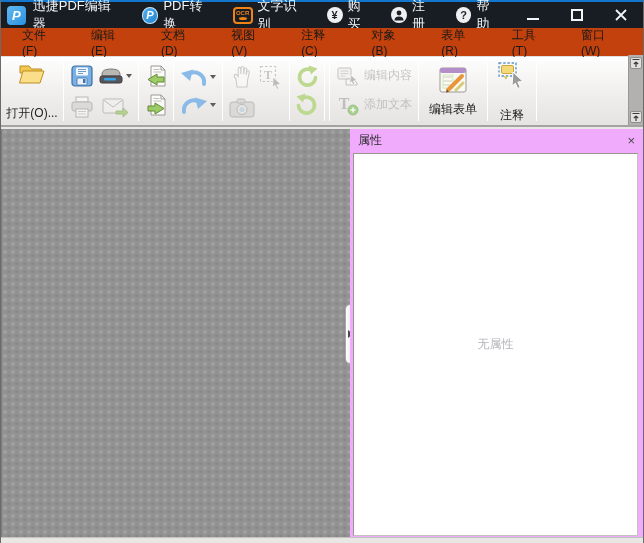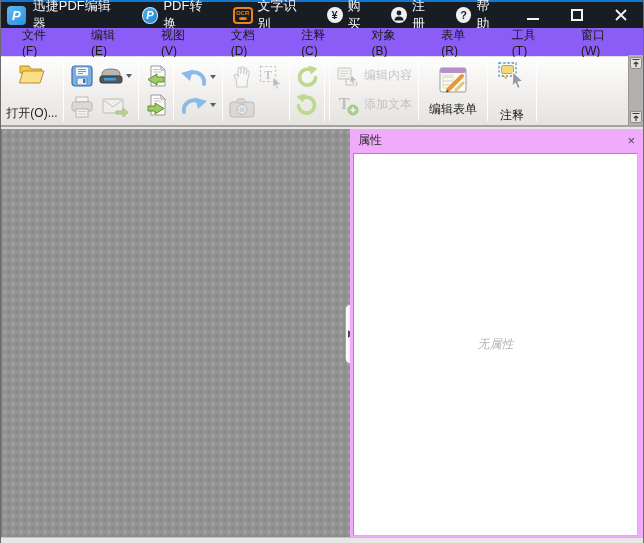--- a/index.html
+++ b/index.html
@@ -26,21 +26,21 @@
   .ocr-icon .ocr-txt { color:#ef8318; font-size:6px; font-weight:bold; letter-spacing:0; }
   .ocr-icon .ocr-eye { width:8px; height:3px; border-radius:50%; background:#ef8318; margin-top:1px; }
   .circ-icon { width:16px; height:16px; border-radius:50%; background:#eef0f2; color:#1d2229;
     font-size:11px; font-weight:bold; display:flex; align-items:center; justify-content:center; }
   .tb-right { margin-left:auto; display:flex; align-items:center; height:100%; }
   .winbtn { width:44px; height:100%; display:flex; align-items:center; justify-content:center; }
   .winbtn svg { display:block; }
 
   
   .menubar { position:absolute; left:0; top:28px; width:100%; height:29px;
-    background:#8b5cf6; border-bottom:1px solid #e3e1df;
+    background:#c2410c; border-bottom:1px solid #e3e1df;
     display:flex; align-items:center; font-size:12px; color:#1a1a1a; padding-left:10px; }
   .menu-item { padding:5px 12px 5px 11px; margin-right:7px; cursor:default; }
 
   
   .toolbar { position:absolute; left:0; top:57px; width:100%; height:70px;
     background:linear-gradient(#fefefe,#efedeb 60%,#e6e4e1);
     border-bottom:2px solid #a5a3a0;
     display:flex; align-items:center; padding:2px 0 2px 2px; font-size:12px; color:#2a2a2a; }
   .vsep { width:1px; height:60px; background:#c9c7c4; border-right:1px solid #ffffff; margin:0 2px; flex:none; }
   .tgroup { display:flex; flex-direction:column; align-items:center; justify-content:space-between;
@@ -80,21 +80,21 @@
   .split-arrow { width:0; height:0; border-top:4px solid transparent; border-bottom:4px solid transparent;
     border-left:5px solid #4a4a4a; }
 
   .props-panel { position:absolute; left:349px; top:0; right:0; height:100%;
     background:#f0abfc; display:flex; flex-direction:column; }
   .panel-header { height:23px; display:flex; align-items:center; padding:0 8px;
     font-size:12px; color:#2b2b2b; flex:none; }
   .panel-close { margin-left:auto; color:#4b4b4b; font-size:13px; line-height:1; cursor:default; }
   .panel-body { flex:1 1 auto; margin:1px 5px 1px 3px; background:#ffffff;
     border:1px solid #98968f; border-bottom-color:#c4c2bd; border-right-color:#c4c2bd;
-    display:flex; align-items:center; justify-content:center;font-style:italic; }
+    display:flex; align-items:center; justify-content:center; }
   .empty-text { color:#b3b3b8; font-size:12px; }
 
   .bottom-strip { position:absolute; left:0; bottom:0; width:100%; height:6px;
     background:#e9e7e4; border-top:1px solid #c5c3c0; }
 </style>
 </head>
 <body>
 
 <div class="window">
 
@@ -152,22 +152,22 @@
         <svg width="12" height="12" viewBox="0 0 12 12">
             <path d="M1 1 L11 11 M11 1 L1 11" stroke="#f2f4f6" stroke-width="1.8"></path>
           </svg>
       </span>
     </div>
   </div>
 
   <div class="menubar">
     <span class="menu-item">文件(F)</span>
     <span class="menu-item">编辑(E)</span>
+    <span class="menu-item">文档(D)</span>
     <span class="menu-item">视图(V)</span>
-    <span class="menu-item">文档(D)</span>
     <span class="menu-item">注释(C)</span>
     <span class="menu-item">对象(B)</span>
     <span class="menu-item">表单(R)</span>
     <span class="menu-item">工具(T)</span>
     <span class="menu-item">窗口(W)</span>
   </div>
 
   <div class="toolbar">
 
     <div class="tgroup" style="width:58px;">

